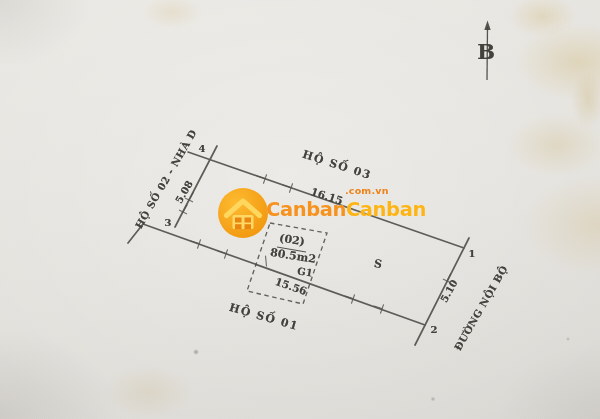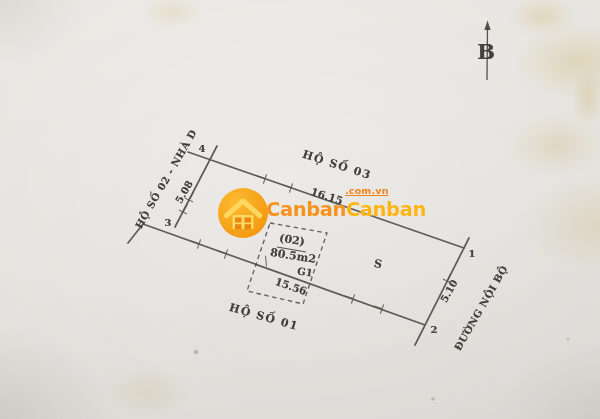--- a/index.html
+++ b/index.html
@@ -42,21 +42,21 @@
   }
   #wm-brand{
     position:absolute; left:266px; top:198px;
     font-family:"DejaVu Sans","Liberation Sans",sans-serif;
     font-weight:bold; font-size:19.5px; letter-spacing:-.4px;
     text-shadow:0 0 1px rgba(255,255,255,.45);
   }
   #wm-tld{
     position:absolute; left:345px; top:185px;
     font-family:"DejaVu Sans","Liberation Sans",sans-serif;
-    font-weight:bold; font-size:9.5px; color:#ee8217; letter-spacing:.2px;text-decoration:underline;
+    font-weight:bold; font-size:9.5px; color:#ee8217; letter-spacing:.2px;
   }
 </style>
 </head>
 <body>
 
 <div id="paper">
 
   <svg id="lines" width="600" height="419" viewBox="0 0 600 419">
     <g stroke="#4c4a44" stroke-width="1.7" stroke-linecap="round" opacity="0.88" fill="none">
 

